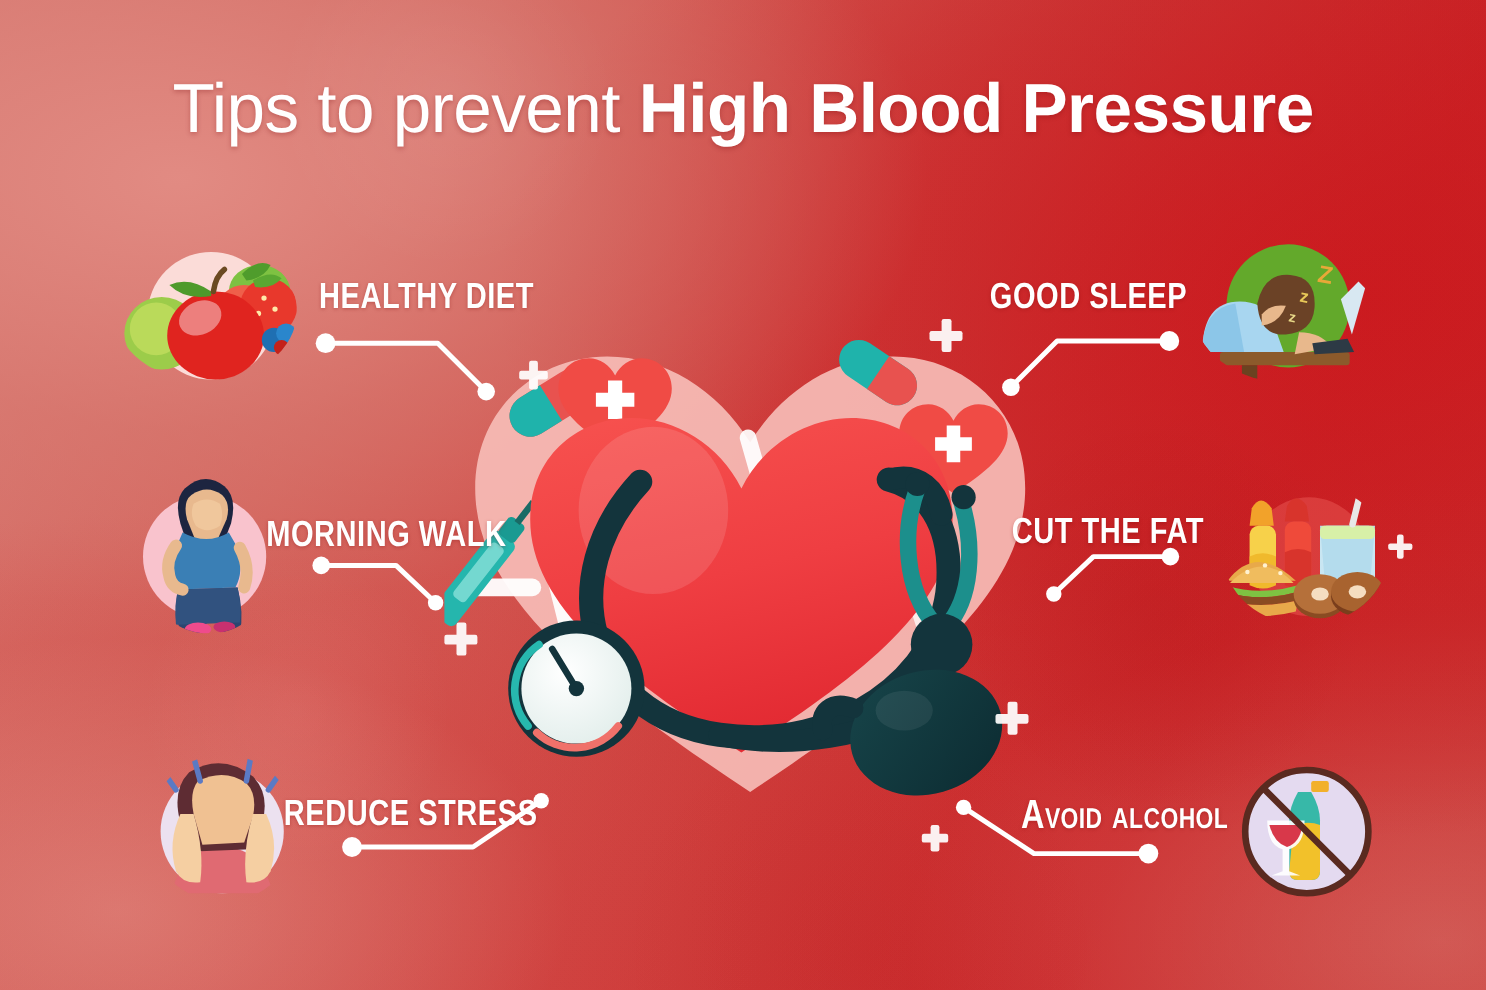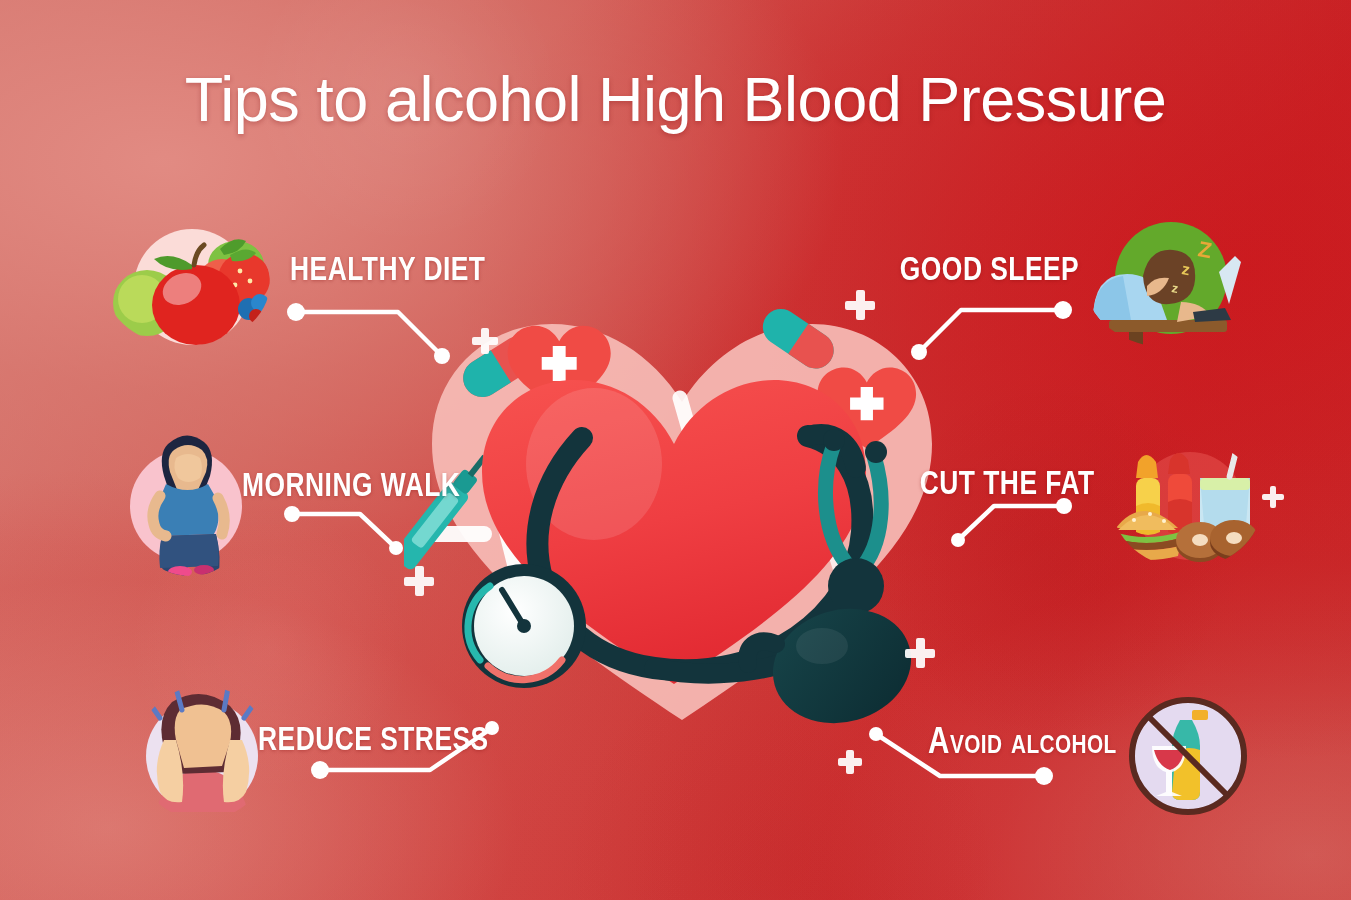--- a/index.html
+++ b/index.html
@@ -47,21 +47,21 @@
     text-align: center;
     color: #ffffff;
     font-size: 63px;
     line-height: 1.05;
     letter-spacing: -0.5px;
     white-space: nowrap;
     text-shadow: 0 2px 5px rgba(120,10,12,0.30);
     z-index: 30;
   }
   .title .light { font-weight: 400; }
-  .title .bold  { font-weight: 400; }
+  .title .bold  { font-weight: 700; }
 
   
   .center-art {
     position: absolute;
     left: 404px;
     top: 268px;
     width: 556px;
     height: 486px;
     z-index: 6;
   }
@@ -107,21 +107,21 @@
   .plus::before { left: 0; right: 0; top: 35%; bottom: 35%; }
   .plus::after  { top: 0; bottom: 0; left: 35%; right: 35%; }
   .plus { background: transparent; }
 </style>
 </head>
 <body>
 
 <div id="infographic">
 
   <div class="title">
-    <span class="light">Tips to alcohol </span><span class="bold">High Blood Pressure</span>
+    <span class="light">Tips to prevent </span><span class="bold">High Blood Pressure</span>
   </div>
 
   <div class="plus" style="left:472px; top:328px; width:26px; height:26px;"></div>
   <div class="plus" style="left:845px; top:290px; width:30px; height:30px;"></div>
   <div class="plus" style="left:404px; top:566px; width:30px; height:30px;"></div>
   <div class="plus" style="left:905px; top:638px; width:30px; height:30px;"></div>
   <div class="plus" style="left:838px; top:750px; width:24px; height:24px;"></div>
   <div class="plus" style="left:1262px; top:486px; width:22px; height:22px;"></div>
 
   <div class="center-art">

